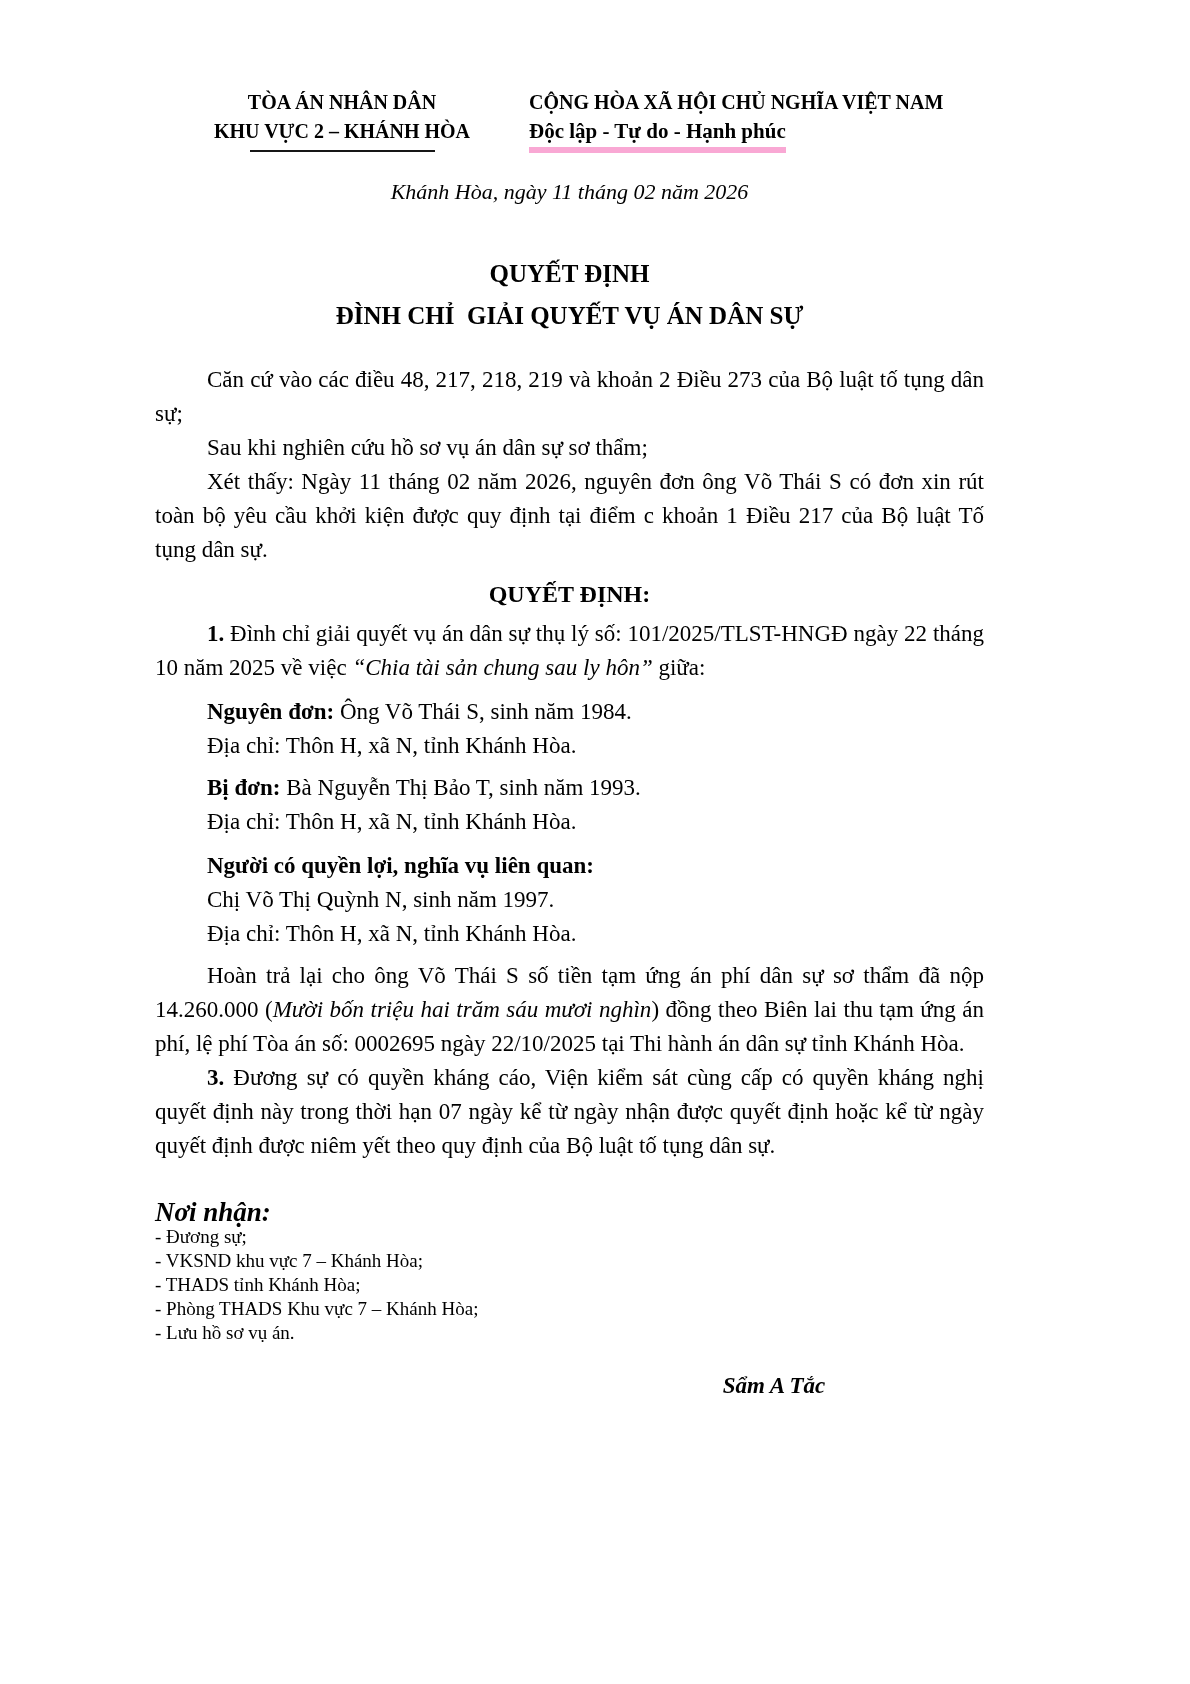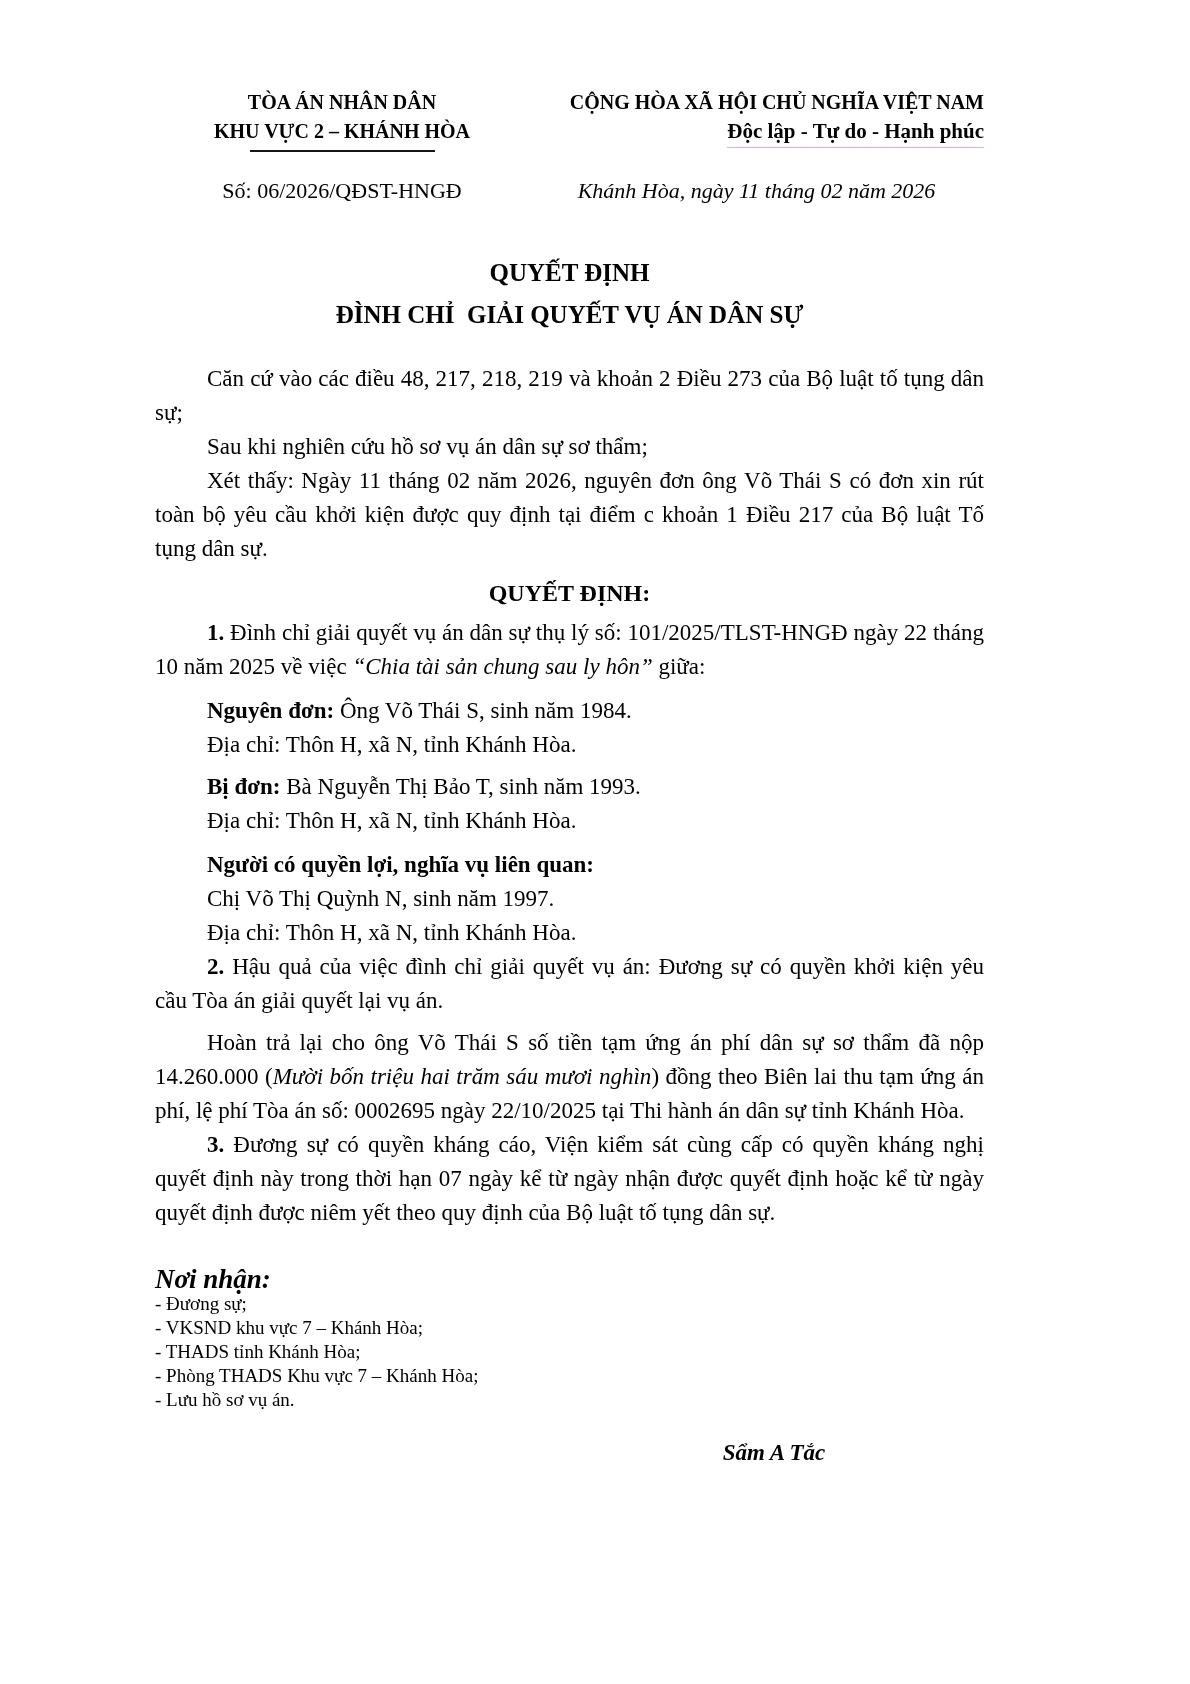--- a/index.html
+++ b/index.html
@@ -7,24 +7,24 @@
   body {
     width:1190px; height:1684px;
     font-family:"Liberation Serif","DejaVu Serif",serif;
     color:#000;
   }
   .page { width:1132px; height:1684px; padding:88px 148px 0 155px; overflow:hidden; background:#fff; }
 
   
   .hdr { display:flex; }
   .hdr-left { width:374px; text-align:center; }
-  .hdr-right { flex:1; text-align:right; }
+  .hdr-right { flex:1; text-align:left; }
   .hdr-line { font-weight:bold; font-size:20px; line-height:29px; white-space:nowrap; }
   .seal-line { width:185px; border-top:2px solid #161616; margin:4px auto 0; }
-  .motto { display:inline-block; font-weight:bold; font-size:21px; line-height:29px; border-bottom:1px solid #f9a8d4; padding-bottom:1px; white-space:nowrap; }
+  .motto { display:inline-block; font-weight:bold; font-size:21px; line-height:29px; border-bottom:6px solid #f9a8d4; padding-bottom:1px; white-space:nowrap; }
   .hdr-row2 { display:flex; margin-top:24px; }
   .doc-num { width:374px; text-align:center; font-size:22px; line-height:30px; white-space:nowrap; }
   .dateline { flex:1; text-align:center; font-style:italic; font-size:22px; line-height:30px; white-space:nowrap; }
 
   
   .title-block { text-align:center; margin-top:50px; }
   .title-main { font-size:25px; font-weight:bold; line-height:34px; }
   .title-sub  { font-size:25px; font-weight:bold; line-height:34px; margin-top:8px; }
 
   
@@ -56,21 +56,20 @@
       <div class="hdr-line">TÒA ÁN NHÂN DÂN</div>
       <div class="hdr-line">KHU VỰC 2 – KHÁNH HÒA</div>
       <div class="seal-line"></div>
     </div>
     <div class="hdr-right">
       <div class="hdr-line">CỘNG HÒA XÃ HỘI CHỦ NGHĨA VIỆT NAM</div>
       <div><span class="motto">Độc lập - Tự do - Hạnh phúc</span></div>
     </div>
   </div>
   <div class="hdr-row2">
-    <div class="doc-num">Số: 06/2026/QĐST-HNGĐ</div>
     <div class="dateline">Khánh Hòa, ngày 11 tháng 02 năm 2026</div>
   </div>
 
   <div class="title-block">
     <div class="title-main">QUYẾT ĐỊNH</div>
     <div class="title-sub">ĐÌNH CHỈ&nbsp; GIẢI QUYẾT VỤ ÁN DÂN SỰ</div>
   </div>
 
   <div class="body">
     <p class="just">Căn cứ vào các điều 48, 217, 218, 219 và khoản 2 Điều 273 của Bộ luật tố tụng dân sự;</p>
@@ -82,21 +81,20 @@
     <p class="just"><b class="num">1.</b><span> Đình chỉ giải quyết vụ án dân sự thụ lý số: 101/2025/TLST-HNGĐ ngày 22 tháng 10 năm 2025 về việc </span><i>“Chia tài sản chung sau ly hôn”</i><span> giữa:</span></p>
 
     <div class="party gap-10"><b>Nguyên đơn:</b><span> Ông Võ Thái S, sinh năm 1984.</span></div>
     <div class="party">Địa chỉ: Thôn H, xã N, tỉnh Khánh Hòa.</div>
     <div class="party gap-8"><b>Bị đơn:</b><span> Bà Nguyễn Thị Bảo T, sinh năm 1993.</span></div>
     <div class="party">Địa chỉ: Thôn H, xã N, tỉnh Khánh Hòa.</div>
     <div class="party gap-10"><b>Người có quyền lợi, nghĩa vụ liên quan:</b></div>
     <div class="party">Chị Võ Thị Quỳnh N, sinh năm 1997.</div>
     <div class="party">Địa chỉ: Thôn H, xã N, tỉnh Khánh Hòa.</div>
 
-    <p class="just"><b class="num">2.</b><span> Hậu quả của việc đình chỉ giải quyết vụ án: Đương sự có quyền khởi kiện yêu cầu Tòa án giải quyết lại vụ án.</span></p>
 
     <p class="just gap-8"><span>Hoàn trả lại cho ông Võ Thái S số tiền tạm ứng án phí dân sự sơ thẩm đã nộp 14.260.000 (</span><i>Mười bốn triệu hai trăm sáu mươi nghìn</i><span>) đồng theo Biên lai thu tạm ứng án phí, lệ phí Tòa án số: 0002695 ngày 22/10/2025 tại Thi hành án dân sự tỉnh Khánh Hòa.</span></p>
 
     <p class="just"><b class="num">3.</b><span> Đương sự có quyền kháng cáo, Viện kiểm sát cùng cấp có quyền kháng nghị quyết định này trong thời hạn 07 ngày kể từ ngày nhận được quyết định hoặc kể từ ngày quyết định được niêm yết theo quy định của Bộ luật tố tụng dân sự.</span></p>
   </div>
 
   <div class="footer">
     <div class="f-left">
       <div class="noi-nhan">Nơi nhận:</div>
       <div class="recipients">

